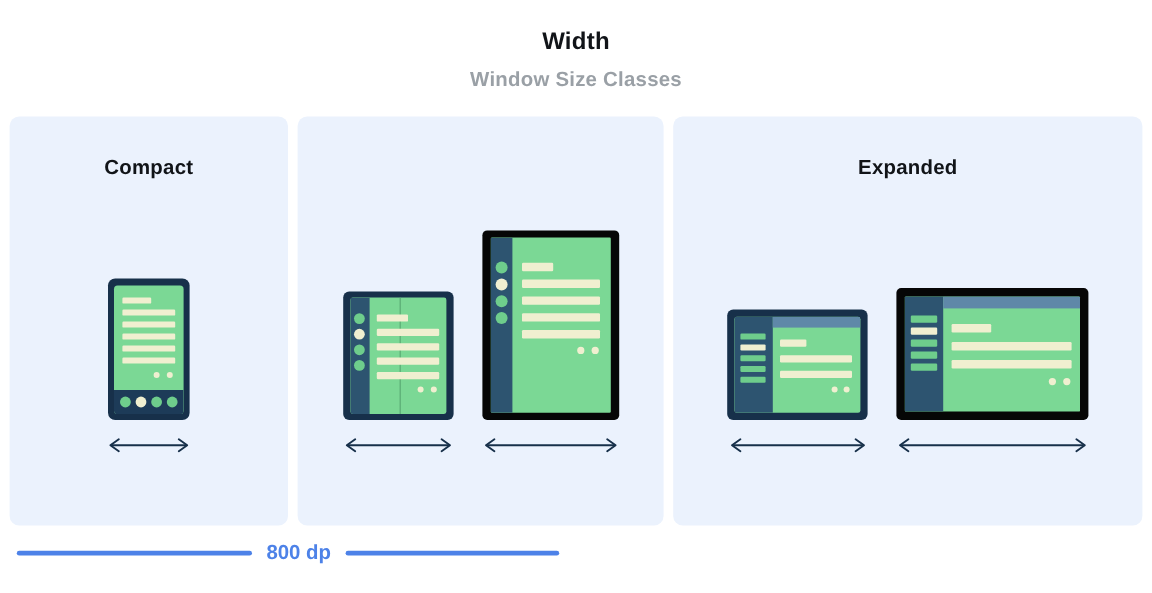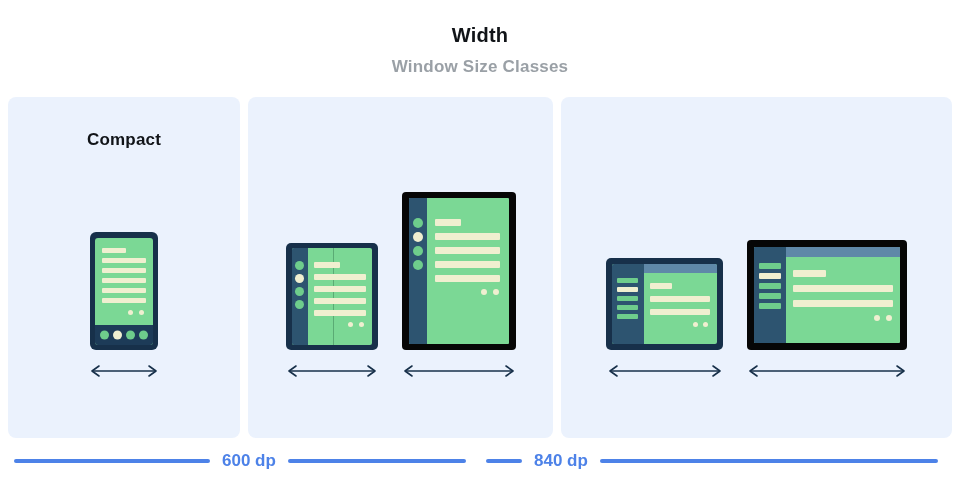--- a/index.html
+++ b/index.html
@@ -309,20 +309,21 @@
           <svg class="arrow" width="116" height="14" viewBox="0 0 116 14">
             <line x1="5" y1="7" x2="111" y2="7" stroke="#17304a" stroke-width="1.6"></line>
             <polyline points="11,2 4,7 11,12" fill="none" stroke="#17304a" stroke-width="1.6" stroke-linecap="round" stroke-linejoin="round"></polyline>
             <polyline points="105,2 112,7 105,12" fill="none" stroke="#17304a" stroke-width="1.6" stroke-linecap="round" stroke-linejoin="round"></polyline>
           </svg>
         </div>
       </div>
     </div>
 
     <div class="panel panel-expanded">
+      <div class="panel-title">Expanded</div>
 
       <div class="devices">
 
         <div class="device-slot">
           <div class="device navy" style="width:117px;height:92px;border-radius:5px;">
             <div class="screen" style="left:6px;top:6px;right:6px;bottom:6px;border-radius:2px;">
               <div class="rail" style="width:32px;"></div>
               <div class="topbar" style="left:32px;right:0;height:9px;"></div>
               <div class="rail-bar" style="left:5px;top:14px;width:21px;height:5px;"></div>
               <div class="rail-bar active" style="left:5px;top:23px;width:21px;height:5px;"></div>
@@ -369,24 +370,19 @@
           </svg>
         </div>
       </div>
     </div>
   </div>
 
   <div class="rulers">
 
     <div class="ruler ruler-600">
       <div class="ruler-line" style="width:196px;"></div>
-      <div class="ruler-label">600 dp</div>
+      <div class="ruler-label">800 dp</div>
       <div class="ruler-line" style="width:178px;"></div>
     </div>
 
-    <div class="ruler ruler-840">
-      <div class="ruler-line" style="width:36px;"></div>
-      <div class="ruler-label">840 dp</div>
-      <div class="ruler-line" style="width:338px;"></div>
-    </div>
   </div>
 
 </div>
 
 </body></html>

